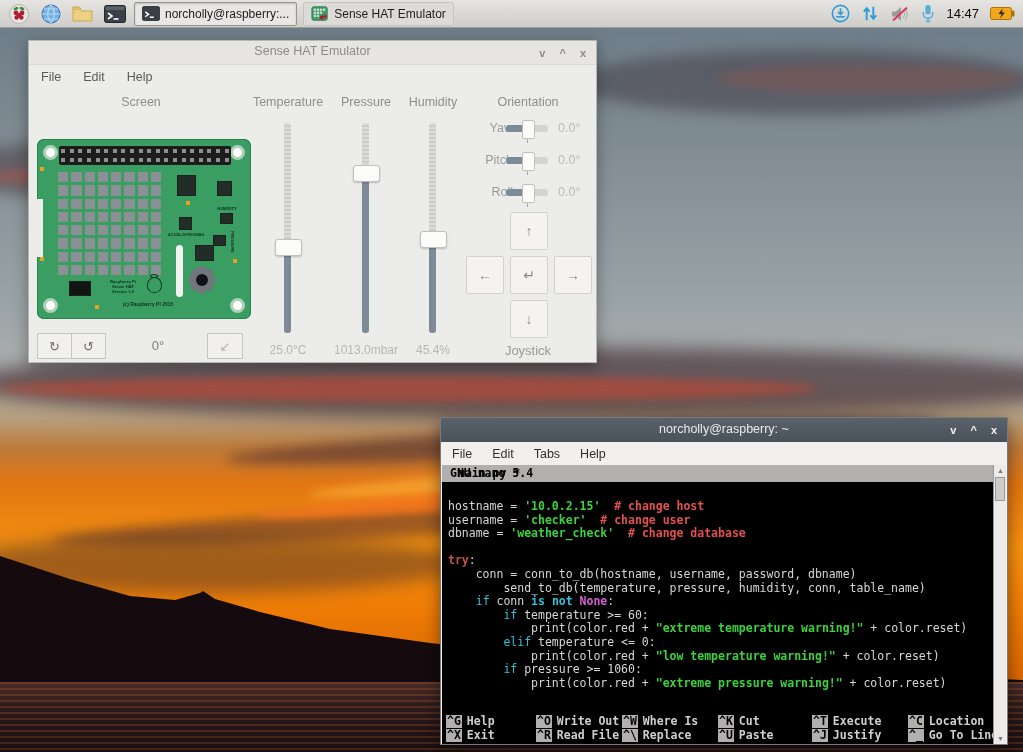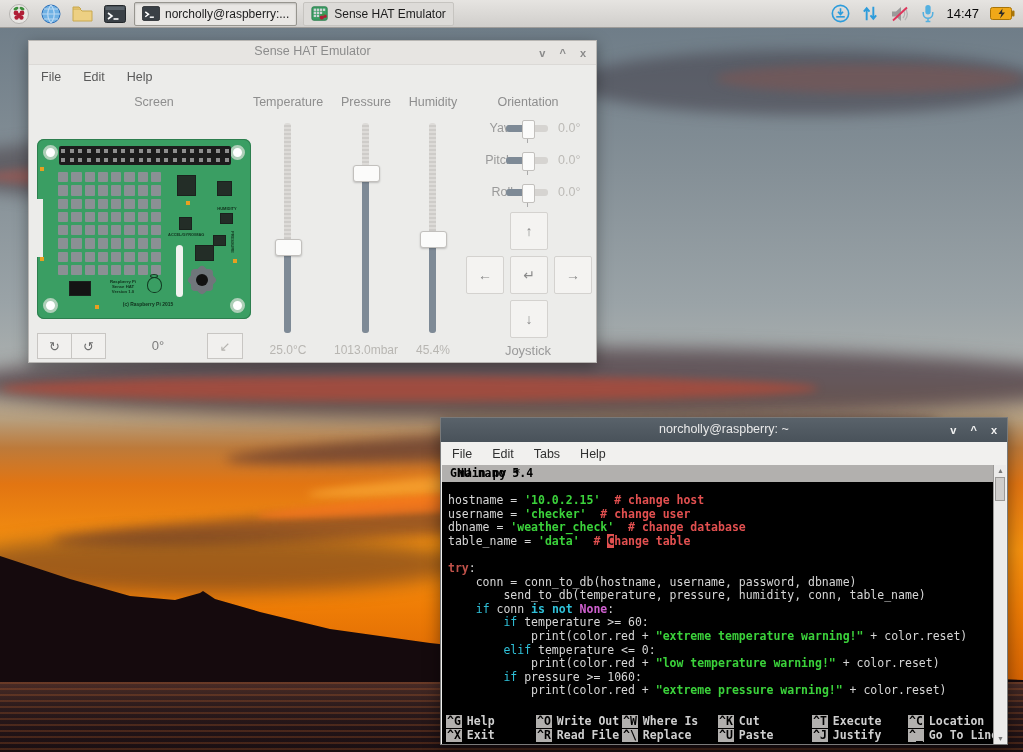--- a/index.html
+++ b/index.html
@@ -86,21 +86,21 @@
   
   .term{left:440px;top:417px;width:568px;height:328px;background:#f1f0ee;border:1px solid #7a7a7a;box-shadow:0 5px 16px rgba(0,0,0,.45);}
   .term .titlebar{position:relative;height:24px;background:linear-gradient(#59626a,#49525a);}
   .term .title{position:absolute;left:0;right:0;top:4px;text-align:center;font-size:12.5px;color:#e9e9e9;}
   .term .tb-controls{color:#f2f2f2;}
   .term .menubar{position:absolute;left:0;top:24px;height:23px;display:flex;gap:20px;padding-left:11px;align-items:center;font-size:12.5px;color:#303030;width:100%;box-sizing:border-box;background:#f1f0ee;}
   .console{position:absolute;left:1px;top:47px;width:553px;height:279px;background:#000;font-family:"DejaVu Sans Mono","Liberation Mono",monospace;font-size:11.5px;overflow:hidden;}
   .nano-head{position:relative;height:17px;background:#b2b0ae;color:#000;font-weight:bold;line-height:17px;}
   .nano-head .ver{padding-left:8px;}
   .nano-head .fname{position:absolute;left:0;right:0;top:0;text-align:left;padding-left:16px;}
-  .nano-code{padding:12px 0 0 6px;}
+  .nano-code{padding:18px 0 0 6px;}
   .code-line{height:13.6px;line-height:13.6px;white-space:pre;}
   .seg-w{color:#d6d6d6}.seg-s{color:#3bd23b;font-weight:bold}.seg-c{color:#e25050;font-weight:bold}
   .seg-k{color:#2fc0d8}.seg-kb{color:#2fc0d8;font-weight:bold}.seg-m{color:#cf60cf;font-weight:bold}
   .seg-r{color:#c0524a;font-weight:bold}.seg-cur{background:#e25050;color:#0a0a0a;font-weight:bold}
   .nano-sc{position:absolute;left:0;bottom:2px;width:100%;}
   .sc-row{display:grid;grid-template-columns:90px 86px 96px 94px 96px 91px;height:13.5px;line-height:13.5px;padding-left:4px;}
   .sc-item{white-space:nowrap;overflow:hidden;font-weight:bold;}
   .sc-key{background:#b2b0ae;color:#000;padding:0 1px;}
   .sc-label{color:#cfcfcf;padding-left:5px;}
   .scrollbar{position:absolute;right:1px;top:47px;width:13px;height:279px;background:#ecebea;border-left:1px solid #9c9a98;box-sizing:border-box;}
@@ -239,21 +239,21 @@
         <span>^</span>
         <span>x</span>
       </div>
     </div>
     <div class="menubar">
       <span>File</span>
       <span>Edit</span>
       <span>Help</span>
     </div>
 
-    <div class="slabel" style="left:70px">Screen</div>
+    <div class="slabel" style="left:57px">Screen</div>
     <div class="slabel" style="left:204px">Temperature</div>
     <div class="slabel" style="left:282px">Pressure</div>
     <div class="slabel" style="left:349px">Humidity</div>
     <div class="slabel" style="left:444px">Orientation</div>
 
     <div class="board">
       <div class="bnotch"></div>
       <div class="hole" style="left:6px;top:6px"></div>
       <div class="hole" style="right:6px;top:6px"></div>
       <div class="hole" style="left:6px;bottom:6px"></div>
@@ -467,21 +467,20 @@
     </div>
     <div class="console">
       <div class="nano-head">
         <span class="ver">GNU nano 5.4</span>
         <span class="fname">main.py *</span>
       </div>
       <div class="nano-code">
           <div class="code-line"><span class="seg-w">hostname = </span><span class="seg-s">'10.0.2.15'</span><span class="seg-w">  </span><span class="seg-c"># change host</span></div>
           <div class="code-line"><span class="seg-w">username = </span><span class="seg-s">'checker'</span><span class="seg-w">  </span><span class="seg-c"># change user</span></div>
           <div class="code-line"><span class="seg-w">dbname = </span><span class="seg-s">'weather_check'</span><span class="seg-w">  </span><span class="seg-c"># change database</span></div>
-          <div class="code-line"><span class="seg-w">table_name = </span><span class="seg-s">'data'</span><span class="seg-w">  </span><span class="seg-c"># </span><span class="seg-cur">C</span><span class="seg-c">hange table</span></div>
           <div class="code-line">&nbsp;</div>
           <div class="code-line"><span class="seg-r">try</span><span class="seg-w">:</span></div>
           <div class="code-line"><span class="seg-w">    conn = conn_to_db(hostname, username, password, dbname)</span></div>
           <div class="code-line"><span class="seg-w">        send_to_db(temperature, pressure, humidity, conn, table_name)</span></div>
           <div class="code-line"><span class="seg-w">    </span><span class="seg-k">if</span><span class="seg-w"> conn </span><span class="seg-kb">is not</span><span class="seg-w"> </span><span class="seg-m">None</span><span class="seg-w">:</span></div>
           <div class="code-line"><span class="seg-w">        </span><span class="seg-k">if</span><span class="seg-w"> temperature &gt;= 60:</span></div>
           <div class="code-line"><span class="seg-w">            print(color.red + </span><span class="seg-s">"extreme temperature warning!"</span><span class="seg-w"> + color.reset)</span></div>
           <div class="code-line"><span class="seg-w">        </span><span class="seg-k">elif</span><span class="seg-w"> temperature &lt;= 0:</span></div>
           <div class="code-line"><span class="seg-w">            print(color.red + </span><span class="seg-s">"low temperature warning!"</span><span class="seg-w"> + color.reset)</span></div>
           <div class="code-line"><span class="seg-w">        </span><span class="seg-k">if</span><span class="seg-w"> pressure &gt;= 1060:</span></div>

